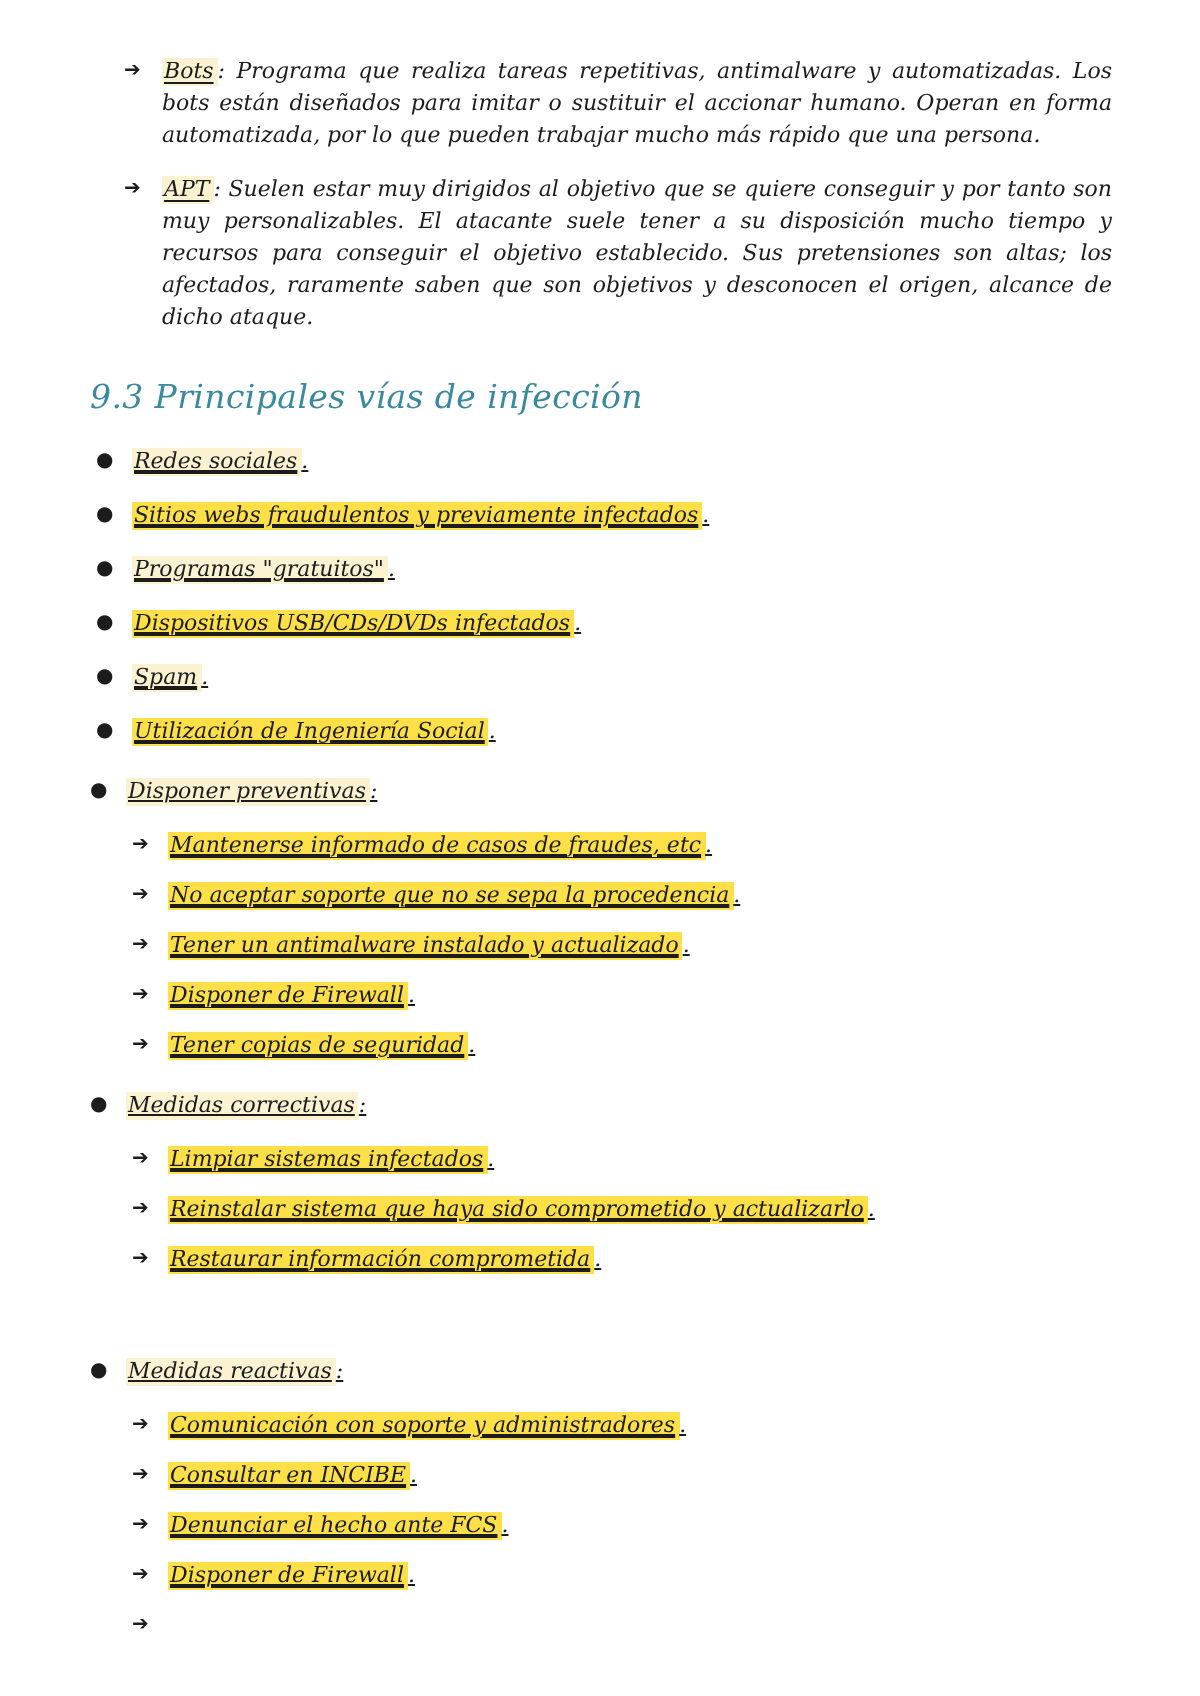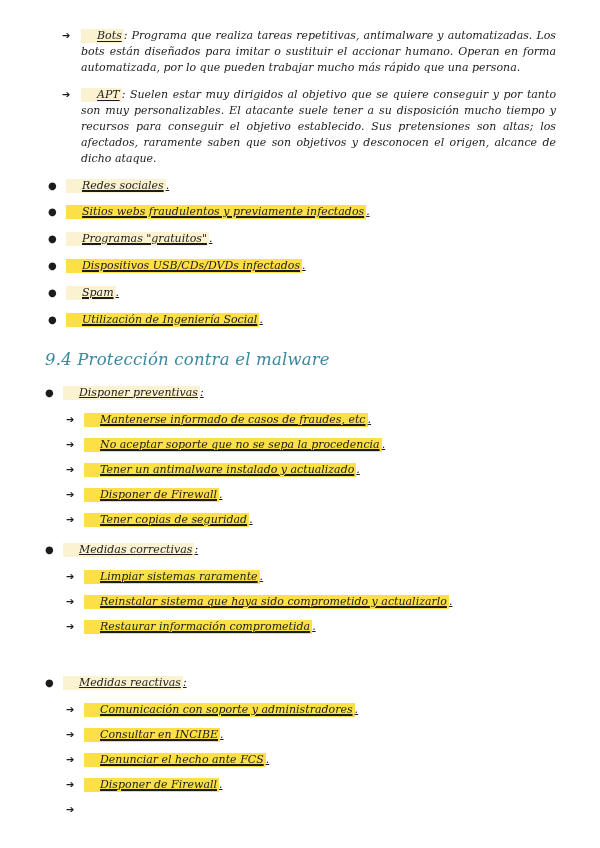--- a/index.html
+++ b/index.html
@@ -48,21 +48,21 @@
   .dot-glyph {
     flex: 0 0 18px;
     font-style: normal;
     font-size: 10px;
     line-height: 15px;
     color: #1c1c1c;
   }
   .line { flex: 1; text-decoration: underline; }
 
   
-  .hl { padding: 0 2px 1px 16px; }
+  .hl { padding: 0 2px 1px 1px; }
   .hl-cream { background: #fbf2d2; }
   .hl-green { background: #fde047; }
   .ul { text-decoration: underline; text-underline-offset: 2px; }
 
   
   .group { margin-top: 14px; }
   .group-gap { margin-top: 40px; }
   .sub-list { margin: 0 0 0 21px; }
   .sub-item { display: flex; margin-bottom: 9px; }
   .sub-item .arrow-glyph { flex: 0 0 18px; }
@@ -79,20 +79,21 @@
       <p class="para"><span class="hl hl-cream ul">Bots</span><span>: Programa que realiza tareas repetitivas, antimalware y automatizadas. Los bots están diseñados para imitar o sustituir el accionar humano. Operan en forma automatizada, por lo que pueden trabajar mucho más rápido que una persona.</span></p>
     </div>
 
     <div class="arrow-item">
       <span class="arrow-glyph">➔</span>
       <p class="para"><span class="hl hl-cream ul">APT</span><span>: Suelen estar muy dirigidos al objetivo que se quiere conseguir y por tanto son muy personalizables. El atacante suele tener a su disposición mucho tiempo y recursos para conseguir el objetivo establecido. Sus pretensiones son altas; los afectados, raramente saben que son objetivos y desconocen el origen, alcance de dicho ataque.</span></p>
     </div>
 
   </section>
 
+  <h2 class="heading">9.3 Principales vías de infección</h2>
 
   <ul class="dot-list">
     <li class="dot-item">
       <span class="dot-glyph">●</span>
       <span class="line"><span class="hl hl-cream ul">Redes sociales</span><span>.</span></span>
     </li>
     <li class="dot-item">
       <span class="dot-glyph">●</span>
       <span class="line"><span class="hl hl-green ul">Sitios webs fraudulentos y previamente infectados</span><span>.</span></span>
     </li>
@@ -107,21 +108,20 @@
     <li class="dot-item">
       <span class="dot-glyph">●</span>
       <span class="line"><span class="hl hl-cream ul">Spam</span><span>.</span></span>
     </li>
     <li class="dot-item">
       <span class="dot-glyph">●</span>
       <span class="line"><span class="hl hl-green ul">Utilización de Ingeniería Social</span><span>.</span></span>
     </li>
   </ul>
 
-  <h2 class="heading">9.4 Protección contra el malware</h2>
 
   <div class="group">
     <div class="dot-item">
       <span class="dot-glyph">●</span>
       <span class="line"><span class="hl hl-cream">Disponer preventivas</span><span>:</span></span>
     </div>
     <div class="sub-list">
       <div class="sub-item">
         <span class="arrow-glyph">➔</span>
         <span class="line"><span class="hl hl-green ul">Mantenerse informado de casos de fraudes, etc</span><span>.</span></span>
@@ -146,21 +146,21 @@
   </div>
 
   <div class="group">
     <div class="dot-item">
       <span class="dot-glyph">●</span>
       <span class="line"><span class="hl hl-cream">Medidas correctivas</span><span>:</span></span>
     </div>
     <div class="sub-list">
       <div class="sub-item">
         <span class="arrow-glyph">➔</span>
-        <span class="line"><span class="hl hl-green ul">Limpiar sistemas raramente</span><span>.</span></span>
+        <span class="line"><span class="hl hl-green ul">Limpiar sistemas infectados</span><span>.</span></span>
       </div>
       <div class="sub-item">
         <span class="arrow-glyph">➔</span>
         <span class="line"><span class="hl hl-green ul">Reinstalar sistema que haya sido comprometido y actualizarlo</span><span>.</span></span>
       </div>
       <div class="sub-item">
         <span class="arrow-glyph">➔</span>
         <span class="line"><span class="hl hl-green ul">Restaurar información comprometida</span><span>.</span></span>
       </div>
     </div>

